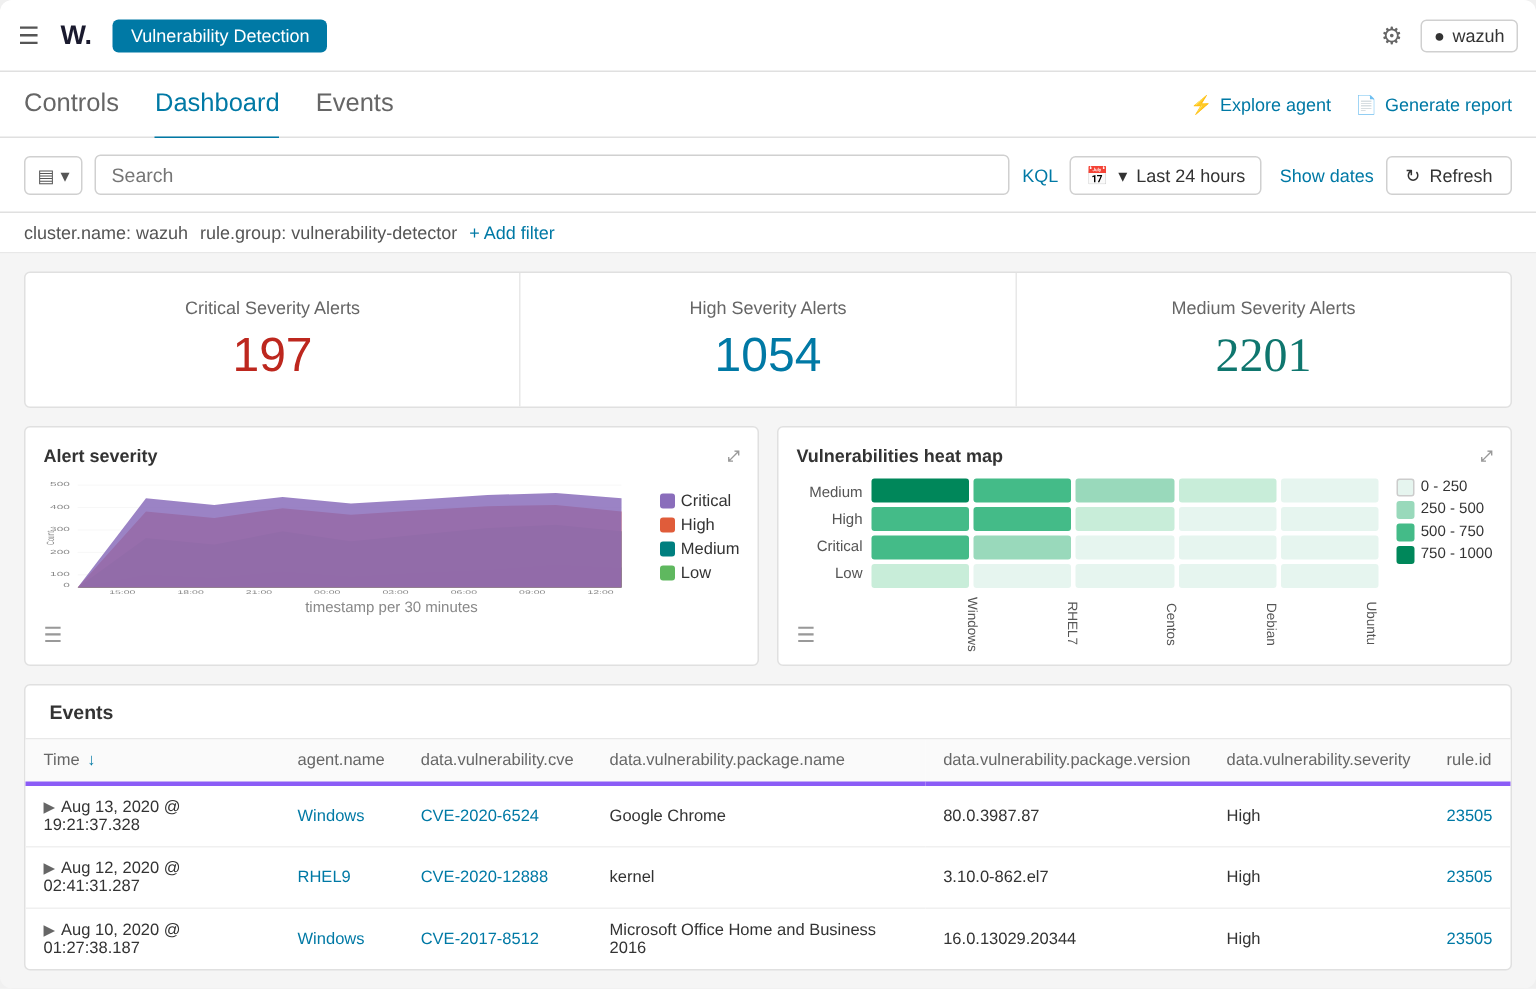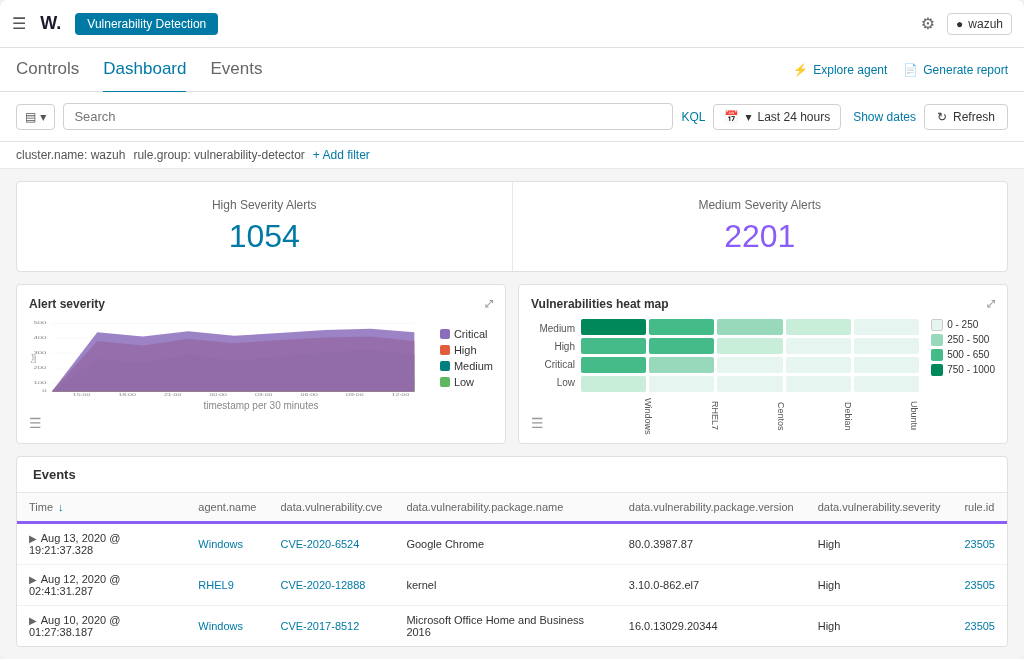--- a/index.html
+++ b/index.html
@@ -31,21 +31,21 @@
     .filter-tag { color: #555; }
     .add-filter-btn { color: #0079a5; cursor: pointer; font-size: 12px; }
     .main-content { flex: 1; padding: 12px 16px; display: flex; flex-direction: column; gap: 12px; overflow: hidden; background: #f5f5f5; }
     .metrics-row { display: flex; gap: 0; background: #fff; border-radius: 4px; border: 1px solid #e0e0e0; }
     .metric-card { flex: 1; text-align: center; padding: 16px 12px; border-right: 1px solid #e8e8e8; }
     .metric-card:last-child { border-right: none; }
     .metric-label { font-size: 12px; color: #666; margin-bottom: 6px; }
     .metric-value { font-size: 32px; font-weight: 400; }
     .metric-value.critical { color: #bd271e; }
     .metric-value.high { color: #0079a5; }
-    .metric-value.medium { color: #8b5cf6; }
+    .metric-value.medium { color: #0f766e; font-family: Liberation Serif, serif; }
     .metric-value.low { color: #333; }
     .charts-row { display: flex; gap: 12px; flex: 1; min-height: 0; }
     .chart-card { background: #fff; border: 1px solid #e0e0e0; border-radius: 4px; padding: 12px; display: flex; flex-direction: column; }
     .chart-card.left { flex: 1; }
     .chart-card.right { flex: 1; }
     .chart-title { font-size: 12px; font-weight: 600; color: #333; margin-bottom: 8px; display: flex; justify-content: space-between; align-items: center; }
     .chart-expand { color: #999; font-size: 10px; cursor: pointer; }
     .chart-body { flex: 1; display: flex; gap: 8px; min-height: 0; }
     .chart-area { flex: 1; min-height: 0; position: relative; }
     .chart-legend { display: flex; flex-direction: column; gap: 4px; justify-content: center; font-size: 11px; }
@@ -135,20 +135,24 @@
   <div class="filter-bar">
     <span class="filter-tag">cluster.name: wazuh</span>
     <span class="filter-tag">rule.group: vulnerability-detector</span>
     <span class="add-filter-btn">+ Add filter</span>
   </div>
 
   <div class="main-content">
 
     <div class="metrics-row">
       <div class="metric-card">
+        <div class="metric-label">Critical Severity Alerts</div>
+        <div class="metric-value critical">197</div>
+      </div>
+      <div class="metric-card">
         <div class="metric-label">High Severity Alerts</div>
         <div class="metric-value high">1054</div>
       </div>
       <div class="metric-card">
         <div class="metric-label">Medium Severity Alerts</div>
         <div class="metric-value medium">2201</div>
       </div>
     </div>
 
     <div class="charts-row">
@@ -281,21 +285,21 @@
             <div class="heatmap-legend-item">
                 <div class="heatmap-legend-color" style="background:#e6f5ef;border:1px solid #ccc;"></div>
                 <span>0 - 250</span>
               </div>
             <div class="heatmap-legend-item">
                 <div class="heatmap-legend-color" style="background:#99d9bb"></div>
                 <span>250 - 500</span>
               </div>
             <div class="heatmap-legend-item">
                 <div class="heatmap-legend-color" style="background:#44bb88"></div>
-                <span>500 - 650</span>
+                <span>500 - 750</span>
               </div>
             <div class="heatmap-legend-item">
                 <div class="heatmap-legend-color" style="background:#00875a"></div>
                 <span>750 - 1000</span>
               </div>
           </div>
         </div>
         <div class="chart-bottom-icon"><span>☰</span></div>
       </div>
     </div>

